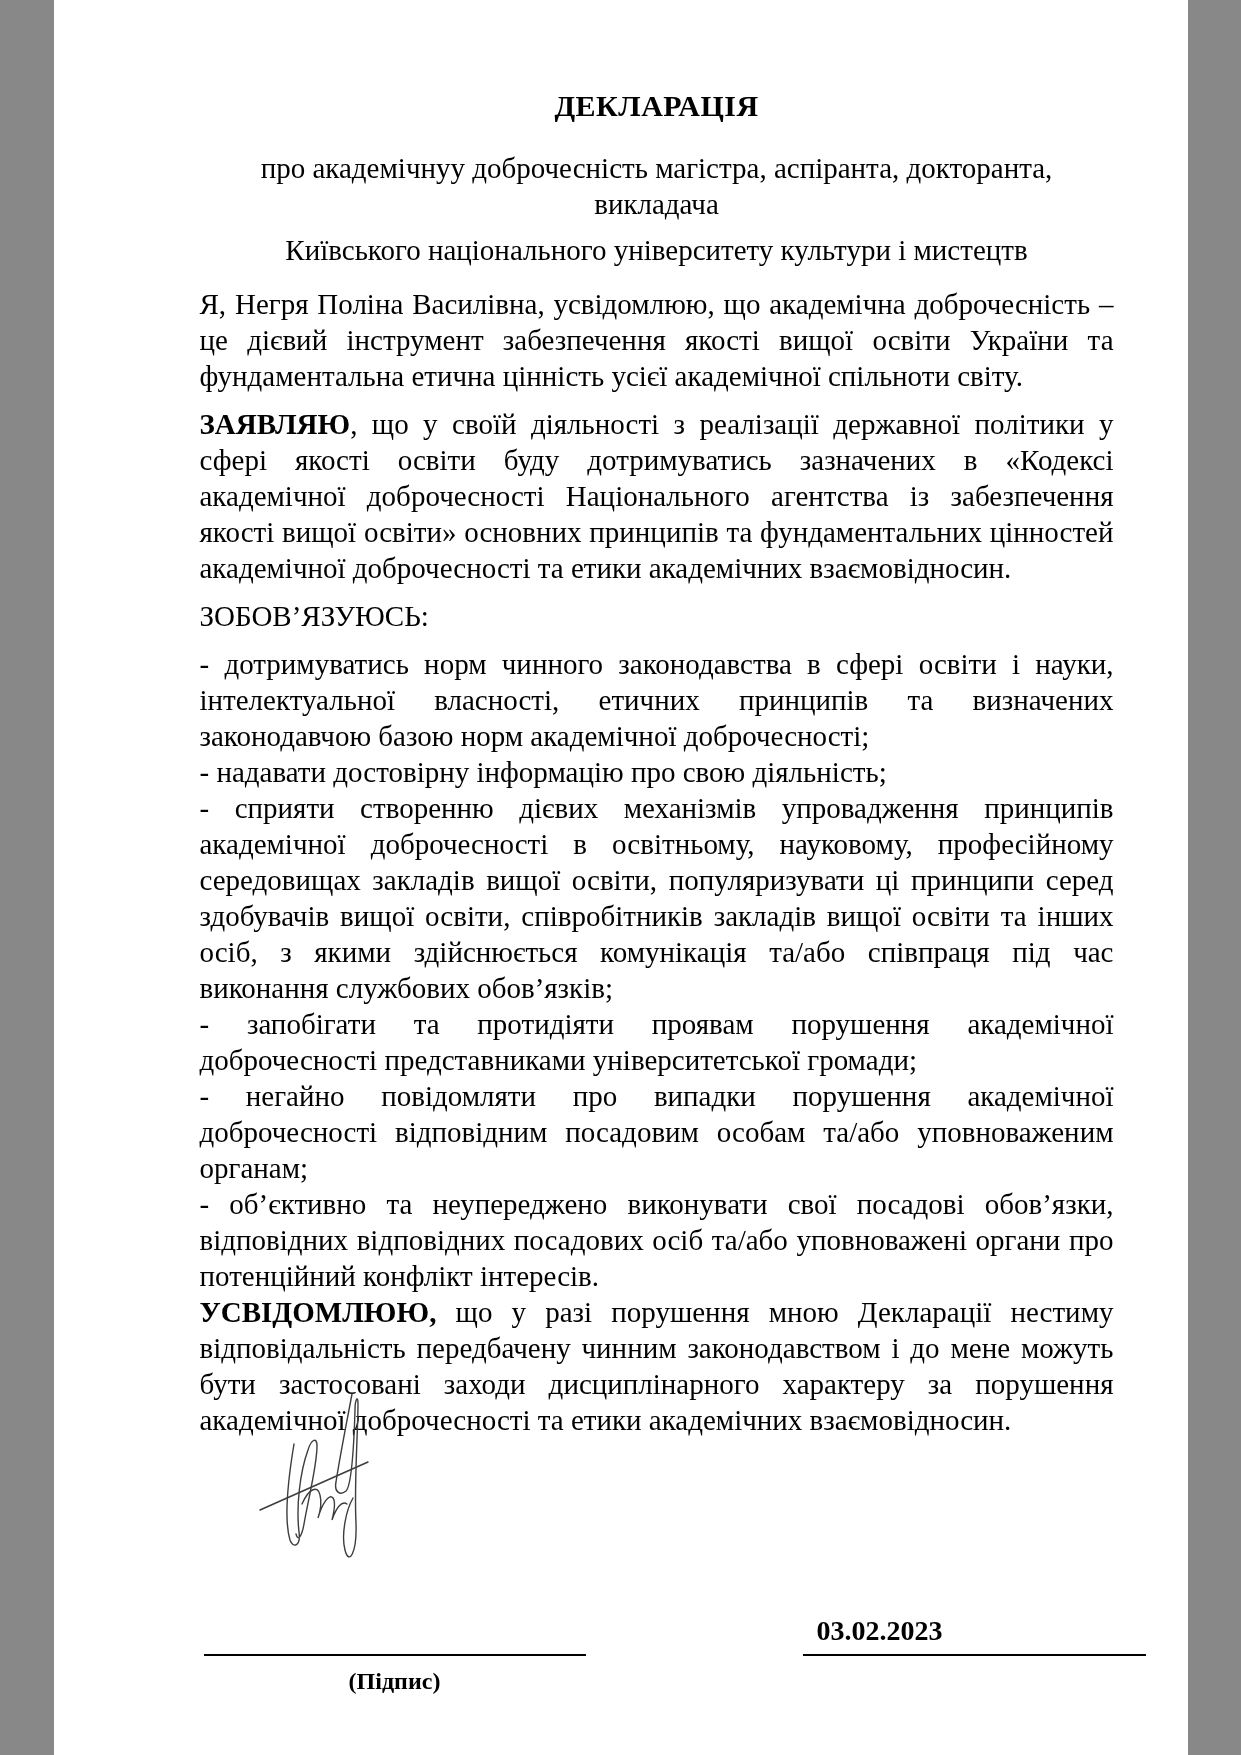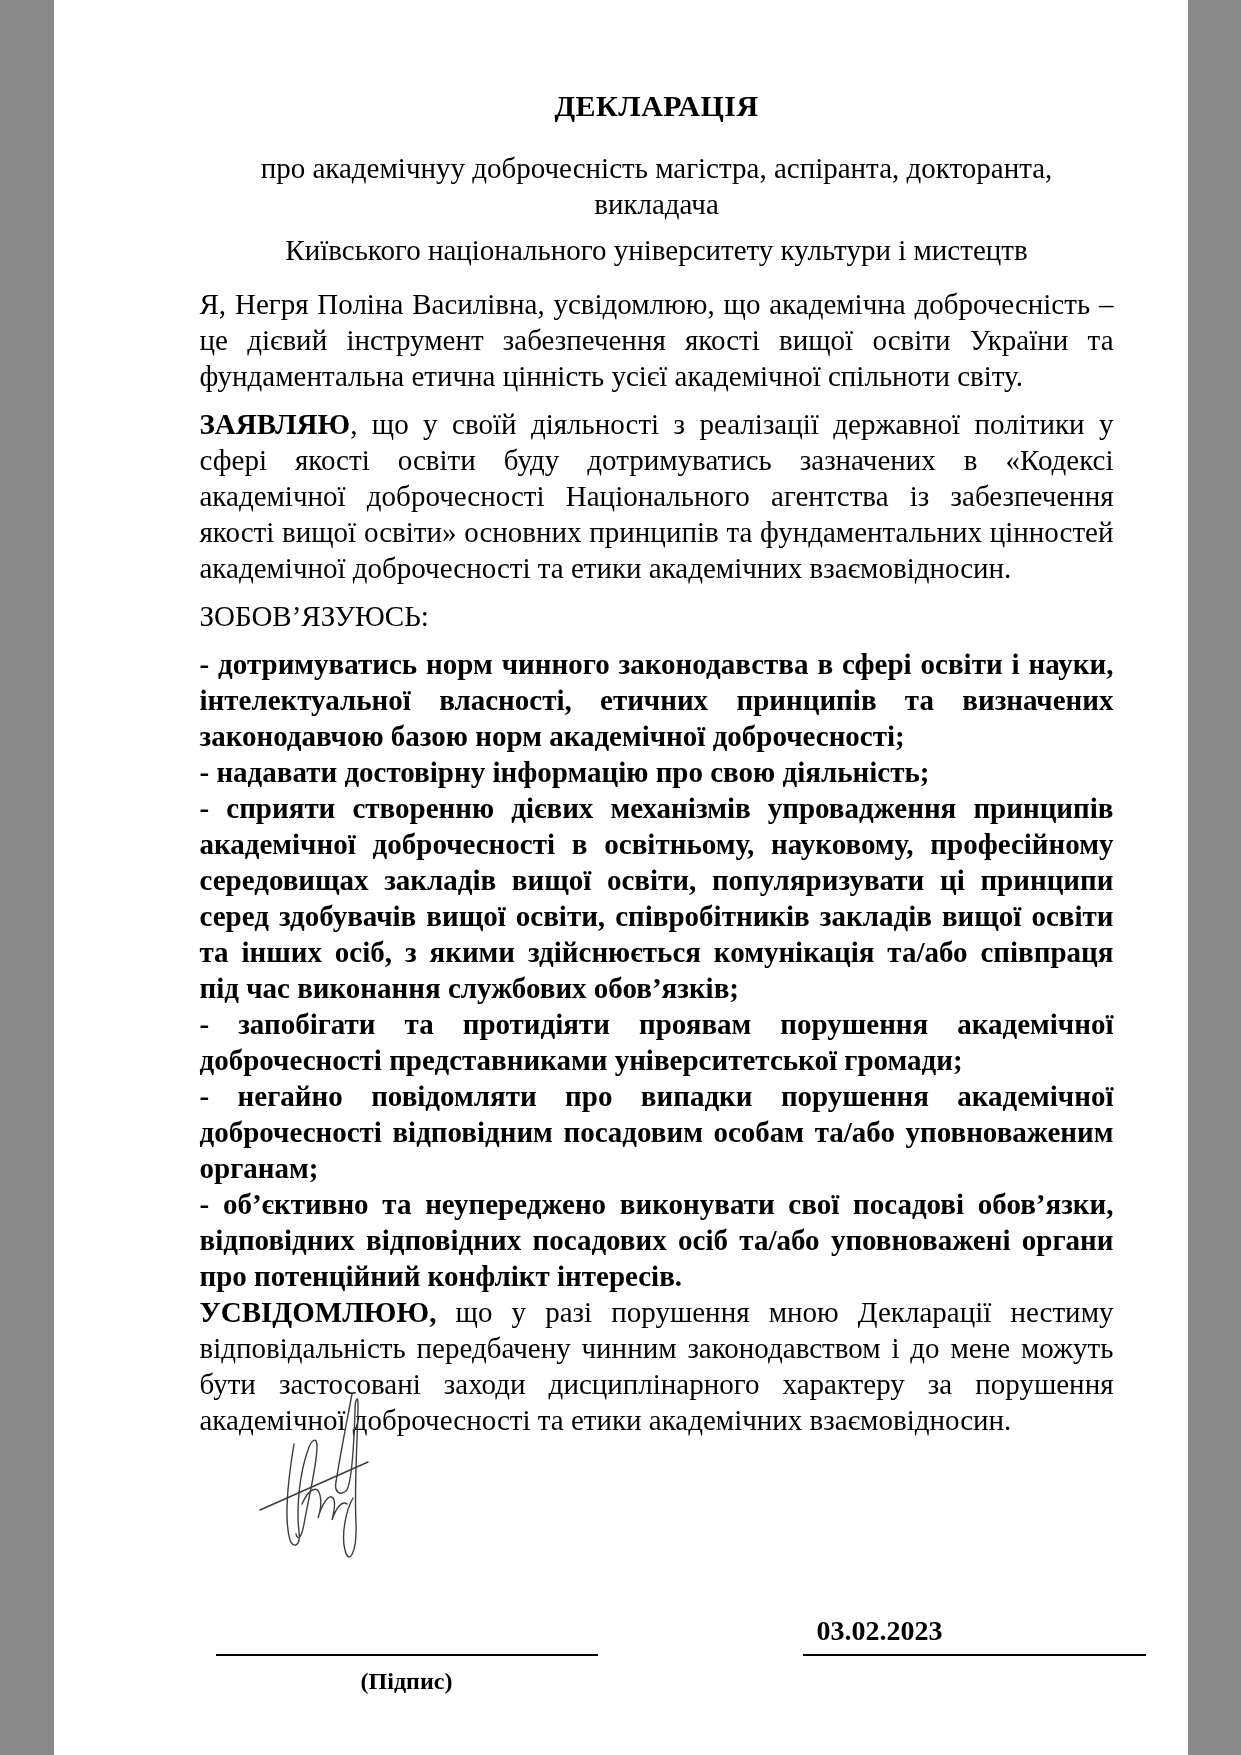--- a/index.html
+++ b/index.html
@@ -36,21 +36,20 @@
   }
   .subtitle span { display: block; }
   .university {
     margin: 0 0 18px 0;
   }
   p.body {
     margin: 0 0 12px 0;
   }
   p.item {
     margin: 0;
-    font-weight: bold;
   }
   .obl-heading {
     margin: 0;
     font-weight: normal;
   }
   .ack {
     margin-top: 40px;
   }
   .signature-wrap {
     position: absolute;
@@ -72,21 +71,21 @@
     height: 120px;
     font-size: 24px;
     line-height: 30px;
   }
   .sign-col {
     position: absolute;
     top: 0;
     height: 110px;
     font-weight: bold;
   }
-  .sign-col.left  { left: 162px; width: 382px; }
+  .sign-col.left  { left: 150px; width: 382px; }
   .sign-col.right { left: 749px; width: 343px; }
   .rule {
     position: absolute;
     top: 44px;
     left: 0;
     right: 0;
     border-top: 2px solid #000;
   }
   .date-value {
     position: absolute;

